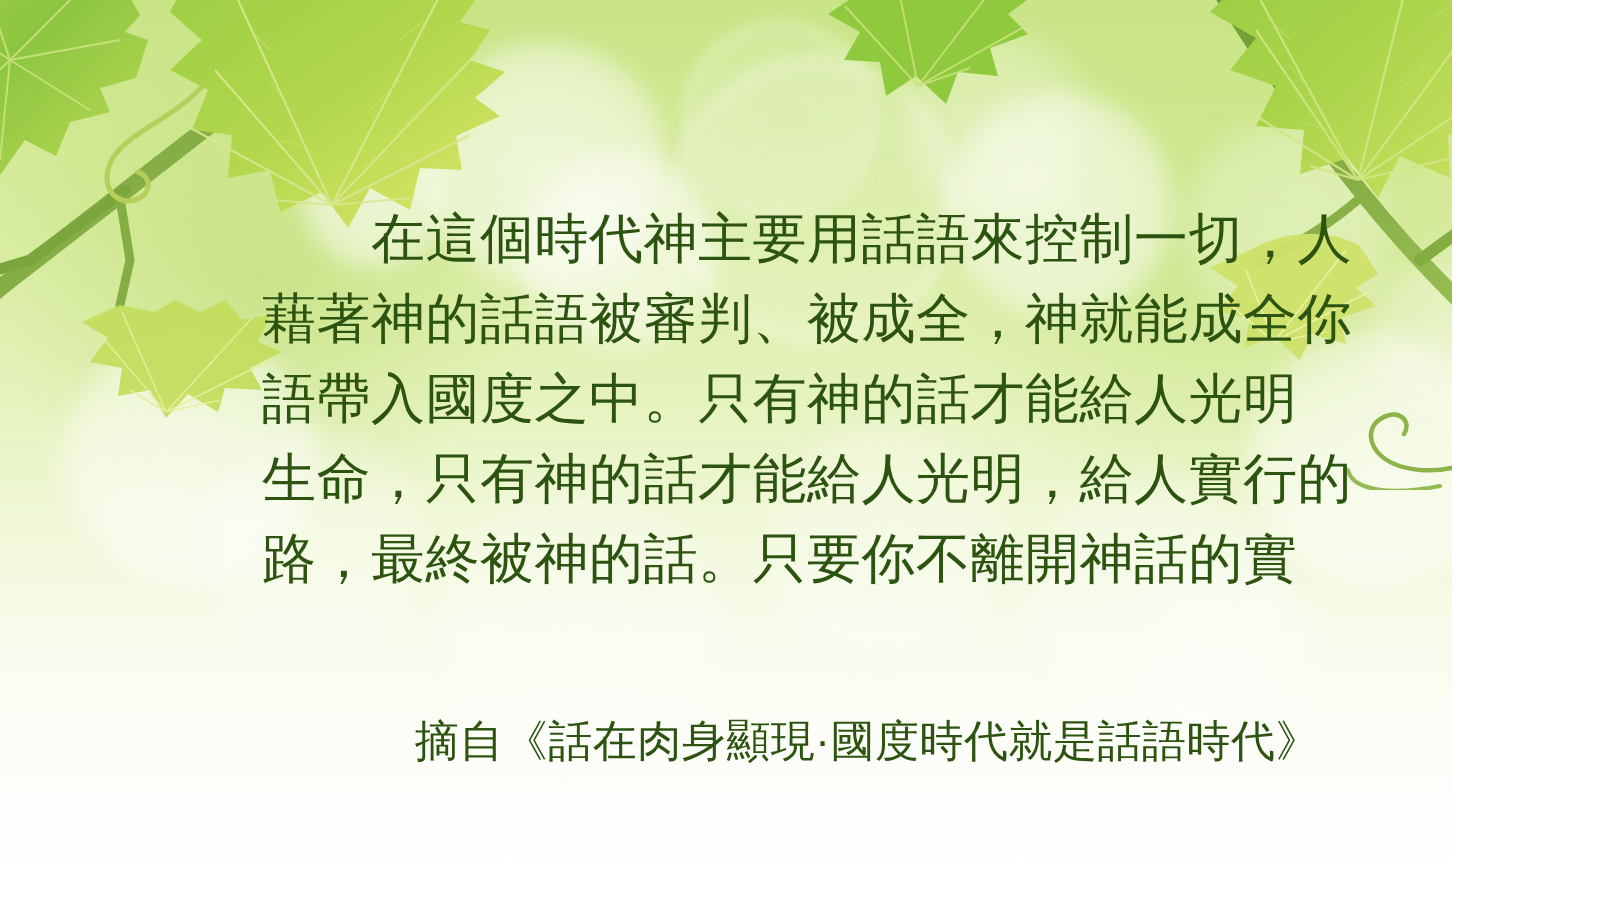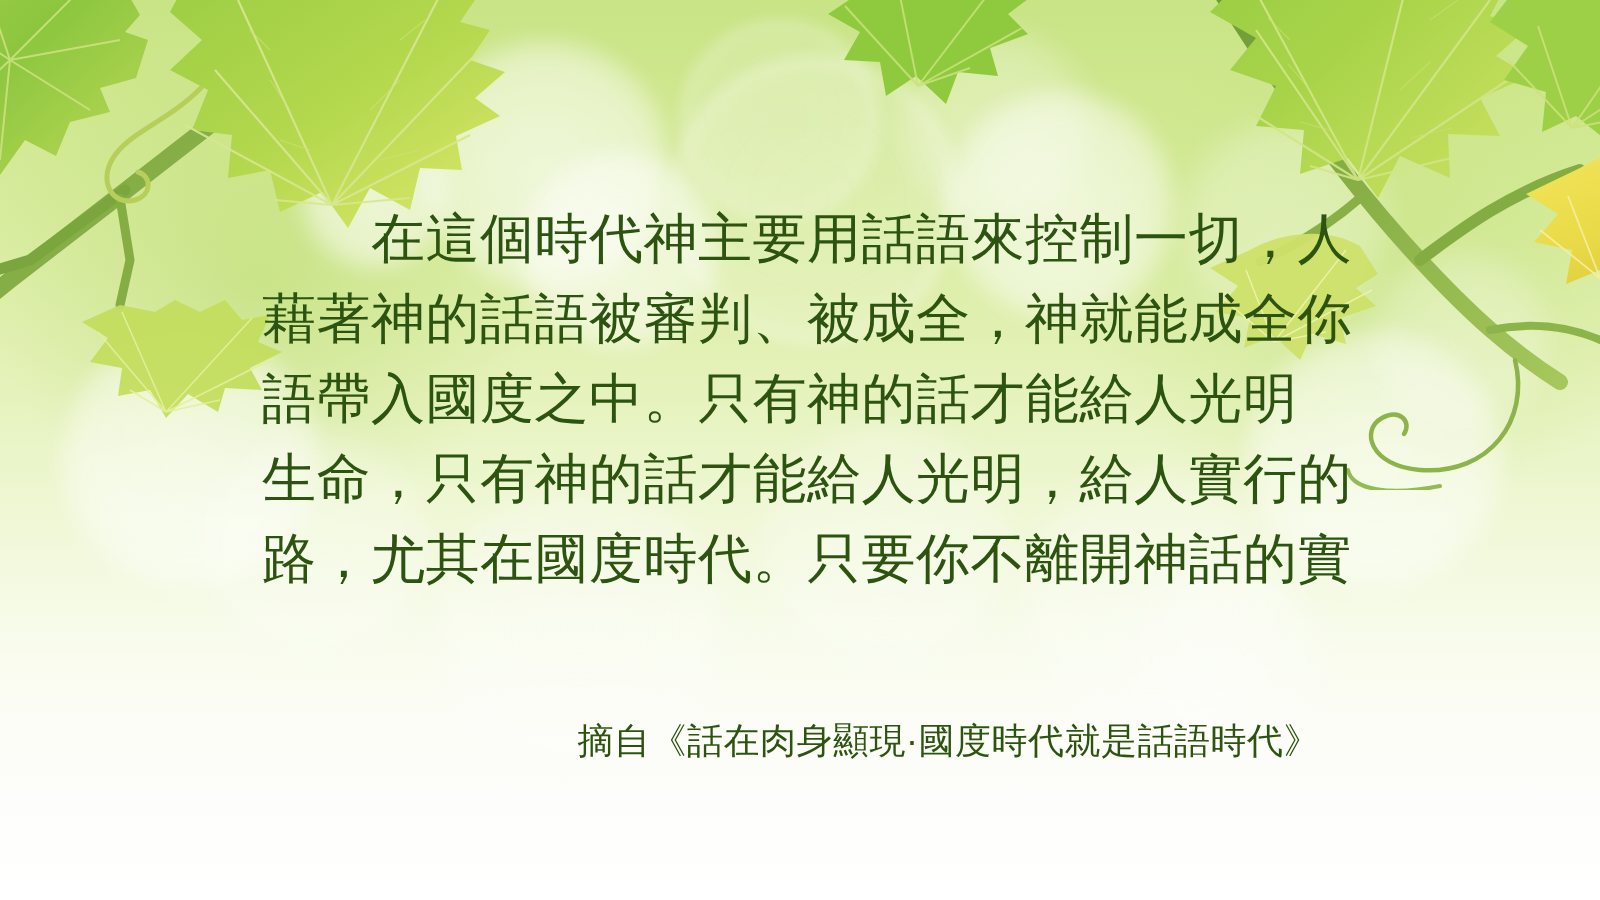--- a/index.html
+++ b/index.html
@@ -7,21 +7,21 @@
     margin: 0;
     padding: 0;
     background: #ffffff;
   }
   body {
     font-family: "Liberation Sans", "DejaVu Sans", sans-serif;
   }
 
   .card {
     position: relative;
-    width: 1600px;
+    width: 1452px;
     height: 900px;
     overflow: hidden;
     background: #d6ea96;
   }
 
   
   .bg-base {
     position: absolute;
     inset: 0;
     background:
@@ -100,21 +100,21 @@
     white-space: pre;
     text-align: left;
     font-weight: 400;
   }
   .attribution {
     position: absolute;
     left: 262px;
     top: 712px;
     width: 1058px;
     text-align: right;
-    font-size: 36px;
+    font-size: 44px;
     line-height: 58px;
     color: #2c5410;
     letter-spacing: 0.5px;
     white-space: pre;
   }
 </style>
 </head>
 <body>
 
 <div class="card">
@@ -268,18 +268,18 @@
                  M 214 412 L 266 402"></path>
       </g>
     </svg>
   </div>
 
   <div class="quote-block">
     <div class="quote-line">　　在這個時代神主要用話語來控制一切，人</div>
     <div class="quote-line">藉著神的話語被審判、被成全，神就能成全你</div>
     <div class="quote-line">語帶入國度之中。只有神的話才能給人光明</div>
     <div class="quote-line">生命，只有神的話才能給人光明，給人實行的</div>
-    <div class="quote-line">路，尤其在國度時代。只要你不離開神話的實</div>
+    <div class="quote-line">路，最終被神的話。只要你不離開神話的實</div>
   </div>
 
   <div class="attribution">摘自《話在肉身顯現·國度時代就是話語時代》</div>
 
 </div>
 
 </body></html>

